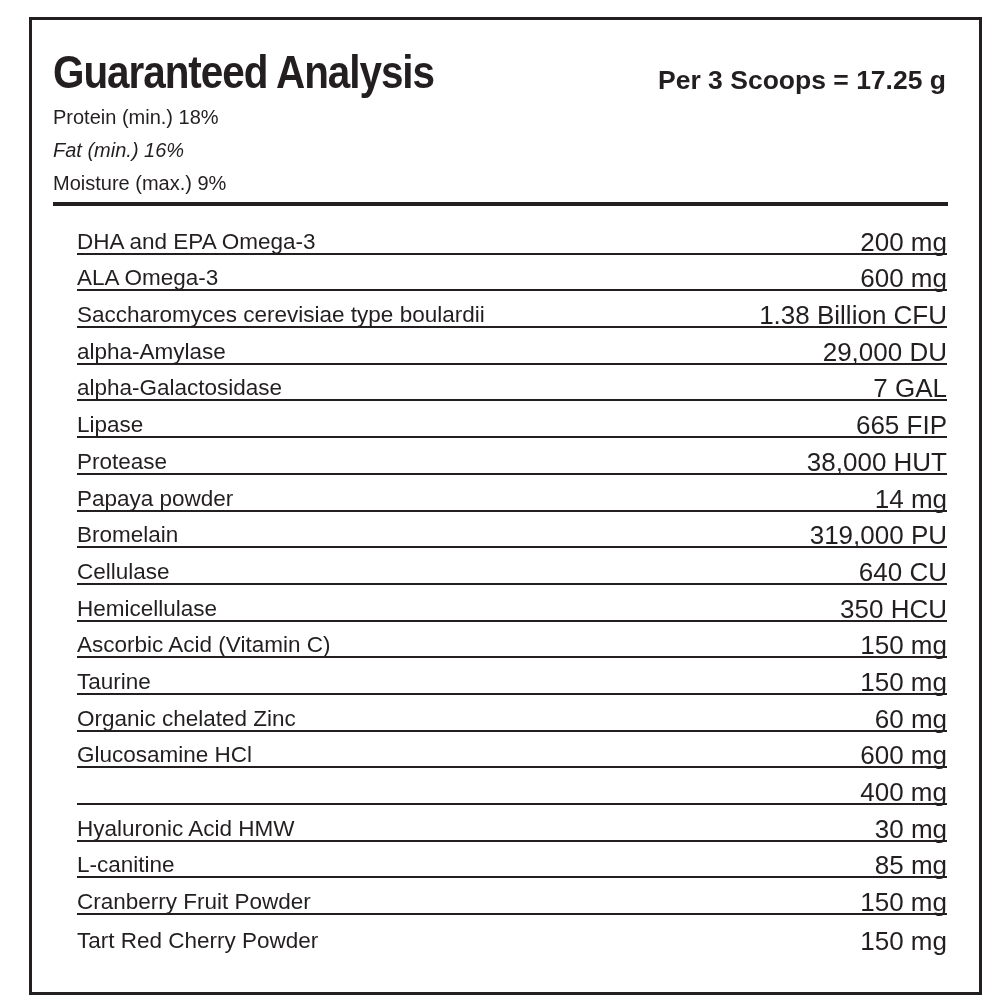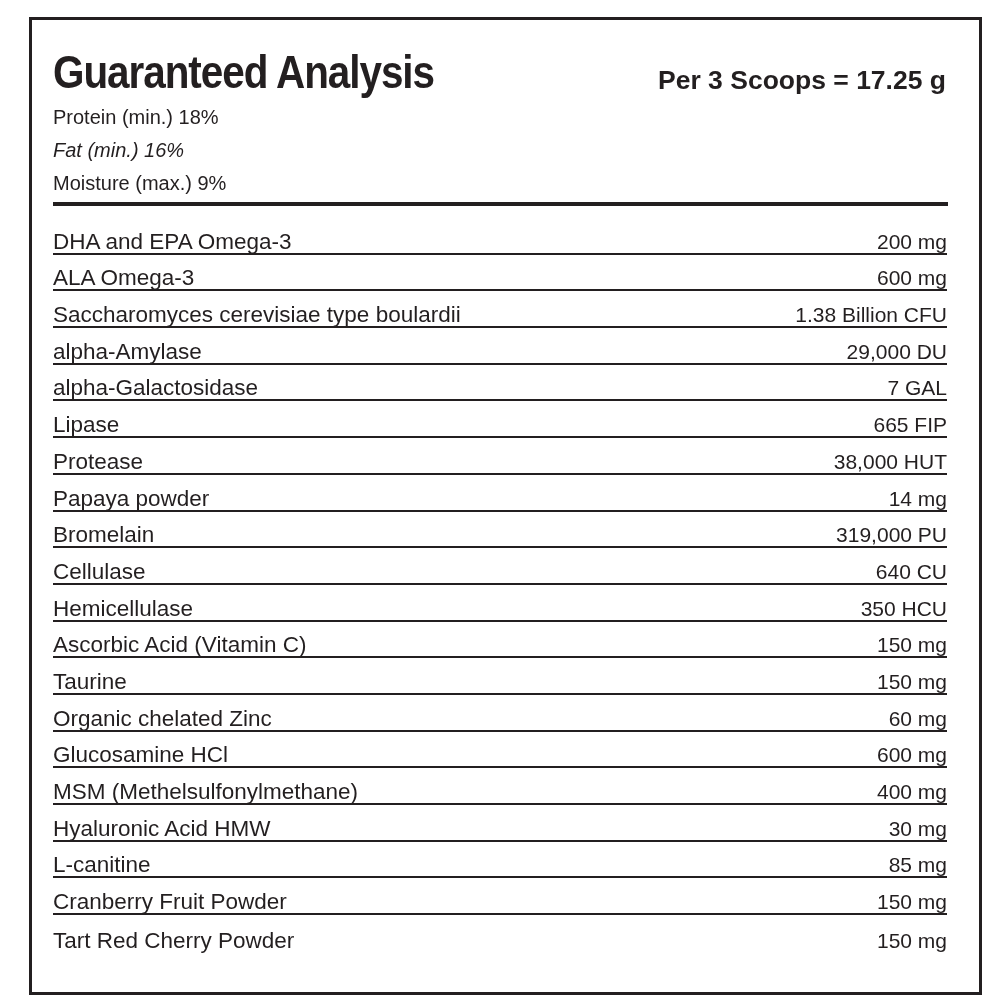--- a/index.html
+++ b/index.html
@@ -8,24 +8,24 @@
   .frame { position:absolute; left:29px; top:17px; width:947px; height:972px;
            border:3px solid #231f20; background:#fff; }
   .title { position:absolute; left:53px; top:44px; font-family:"Liberation Sans", sans-serif;
            font-weight:bold; font-size:47px; letter-spacing:-1.2px; transform:scaleX(0.86);
            transform-origin:left top; line-height:56px; white-space:nowrap; }
   .serving { position:absolute; right:54px; top:64px; font-weight:bold; font-size:26.5px;
              line-height:32px; white-space:nowrap; }
   .basic { position:absolute; left:53px; font-size:20px; line-height:28px; white-space:nowrap; }
   .divider { position:absolute; left:53px; width:895px; top:202px; height:4px; background:#231f20; }
   .rows { position:absolute; left:53px; top:218px; width:894px; }
-  .row { position:relative; height:36.7px; box-sizing:border-box; }
+  .row { position:relative; height:36.7px; box-sizing:border-box;margin-left:24px; }
   .row.ruled { border-bottom:2.4px solid #231f20; }
   .row .name { position:absolute; left:0; bottom:-3px; font-size:22.5px; white-space:nowrap; line-height:28px; }
-  .row .amt { position:absolute; right:0; bottom:-3px; font-size:21px; white-space:nowrap; line-height:28px; }
+  .row .amt { position:absolute; right:0; bottom:-3px; font-size:26px; white-space:nowrap; line-height:28px; }
 </style>
 </head>
 <body>
 
 <div class="frame"></div>
 
 <div class="title">Guaranteed Analysis</div>
 <div class="serving">Per 3 Scoops = 17.25 g</div>
 
 <div class="basic" style="top:103px;">Protein (min.) 18%</div>
@@ -89,21 +89,20 @@
     </div>
   <div class="row ruled">
       <span class="name">Organic chelated Zinc</span>
       <span class="amt">60 mg</span>
     </div>
   <div class="row ruled">
       <span class="name">Glucosamine HCl</span>
       <span class="amt">600 mg</span>
     </div>
   <div class="row ruled">
-      <span class="name">MSM (Methelsulfonylmethane)</span>
       <span class="amt">400 mg</span>
     </div>
   <div class="row ruled">
       <span class="name">Hyaluronic Acid  HMW</span>
       <span class="amt">30 mg</span>
     </div>
   <div class="row ruled">
       <span class="name">L-canitine</span>
       <span class="amt">85 mg</span>
     </div>

